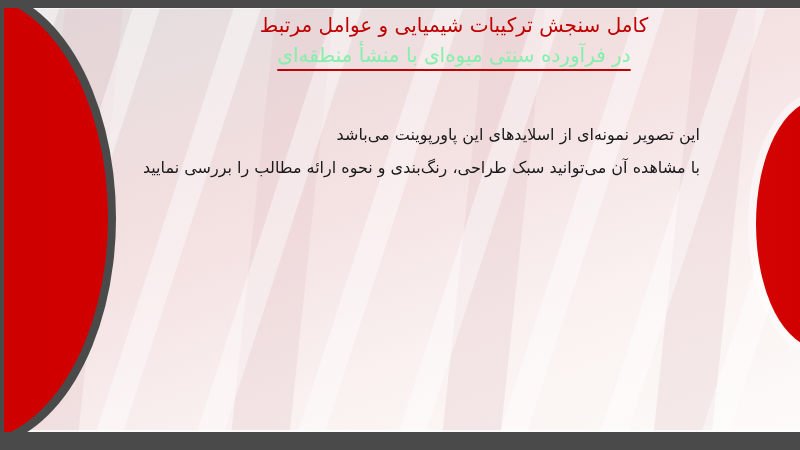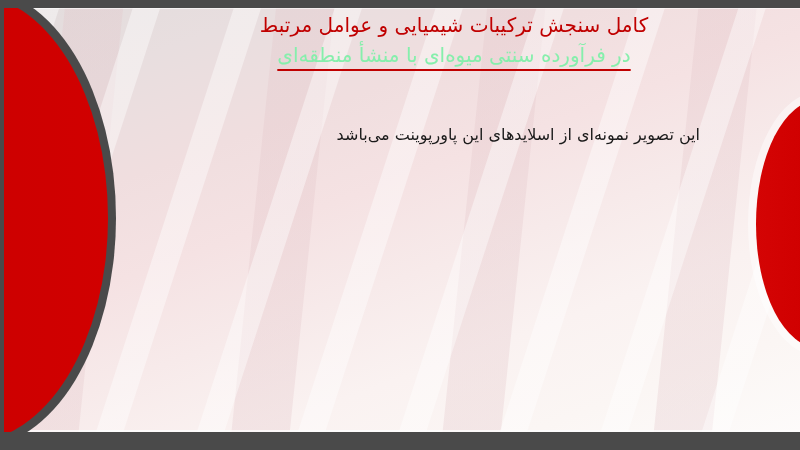--- a/index.html
+++ b/index.html
@@ -181,15 +181,16 @@
   <div class="band-top"></div>
   <div class="band-bottom"></div>
 
   <div class="title-block">
     <div class="title-line line-1">کامل سنجش ترکیبات شیمیایی و عوامل مرتبط</div>
     <div class="title-line line-2">در فرآورده سنتی میوه‌ای با منشأ منطقه‌ای</div>
   </div>
 
   <div class="body-block">
     <div class="body-line">این تصویر نمونه‌ای از اسلایدهای این پاورپوینت می‌باشد</div>
+    <div class="body-line">با مشاهده آن می‌توانید سبک طراحی، رنگ‌بندی و نحوه ارائه مطالب را بررسی نمایید</div>
   </div>
 
 </div>
 
 </body></html>

